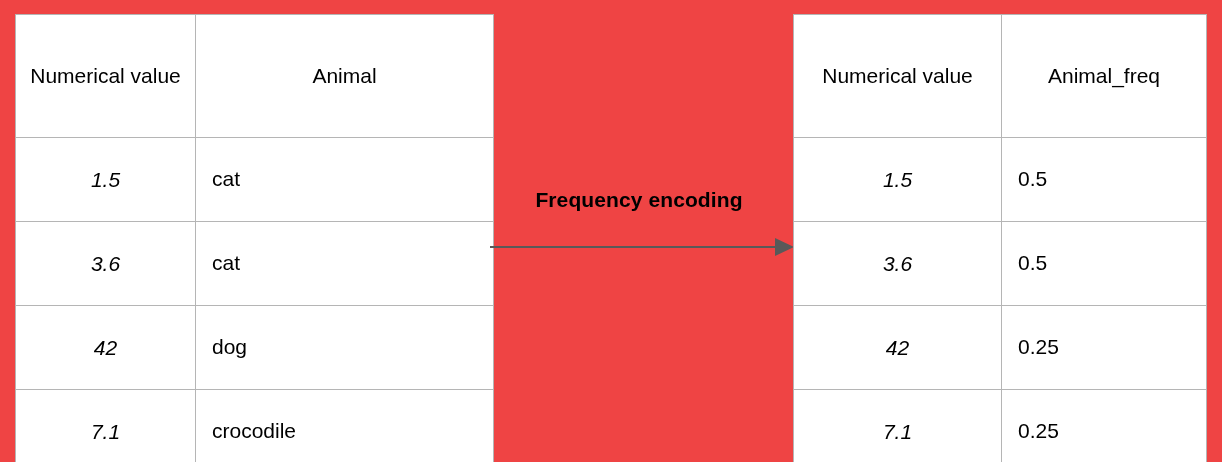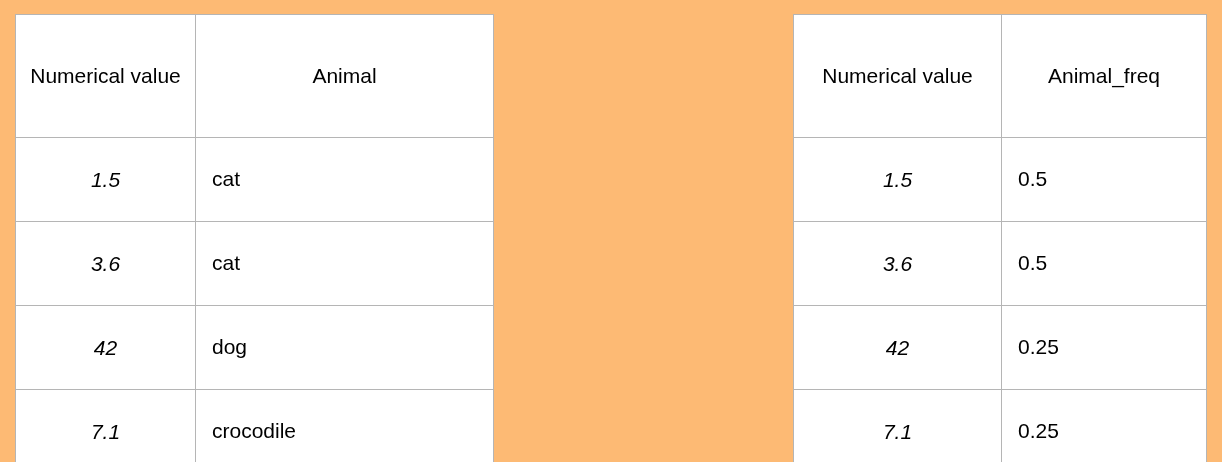--- a/index.html
+++ b/index.html
@@ -12,21 +12,21 @@
     height: 462px;
     font-family: "Liberation Sans", sans-serif;
     color: #000000;
     overflow: hidden;
   }
 
   .canvas {
     position: relative;
     width: 1222px;
     height: 462px;
-    background: #fdba74;
+    background: #ef4444;
   }
 
   
   .data-table {
     position: absolute;
     border-collapse: collapse;
     table-layout: fixed;
     background: #ffffff;
   }
   .data-table td,
@@ -134,20 +134,27 @@
         <td class="td-num">42</td>
         <td class="td-text">dog</td>
       </tr>
       <tr>
         <td class="td-num">7.1</td>
         <td class="td-text">crocodile</td>
       </tr>
     </tbody>
   </table>
 
+  <div class="transform-group">
+    <div class="transform-label">Frequency encoding</div>
+    <svg class="transform-arrow" viewBox="0 0 305 30" preserveAspectRatio="none">
+      <line x1="1" y1="19" x2="288" y2="19" stroke="#595959" stroke-width="2.2"></line>
+      <polygon points="286,10 305,19 286,28" fill="#595959"></polygon>
+    </svg>
+  </div>
 
   <table class="data-table" id="table-right">
     <colgroup>
       <col class="col-a">
       <col class="col-b">
     </colgroup>
     <thead>
       <tr>
         <th class="th-cell">Numerical value</th>
         <th class="th-cell">Animal_freq</th>

